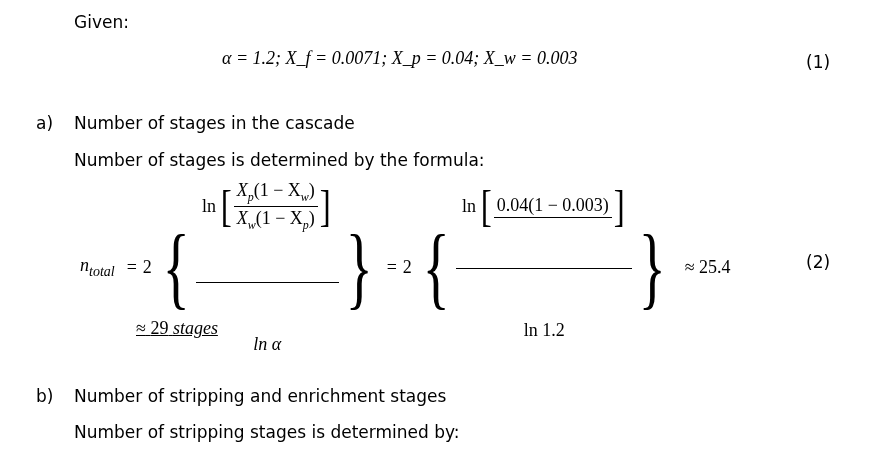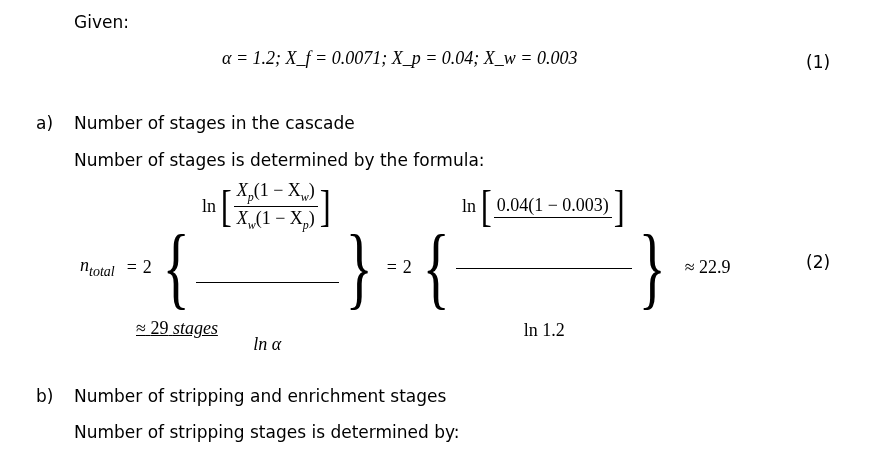--- a/index.html
+++ b/index.html
@@ -245,21 +245,21 @@
           <span class="innerbar"></span>
         </span>
         <span class="bracket-r">]</span>
       </span>
       <span class="fracbar"></span>
       <span class="fracden upright">ln 1.2</span>
     </span>
 
     <span class="brace brace-r">}</span>
 
-    <span class="approxres">≈ 22.9</span>
+    <span class="approxres">≈ 25.4</span>
   </div>
 
   <div class="blk tagline2">(2)</div>
 
   <div class="blk stages-line">
     <span class="ap">≈</span>
     <span class="ap">29</span>
     <span>stages</span>
   </div>
 

